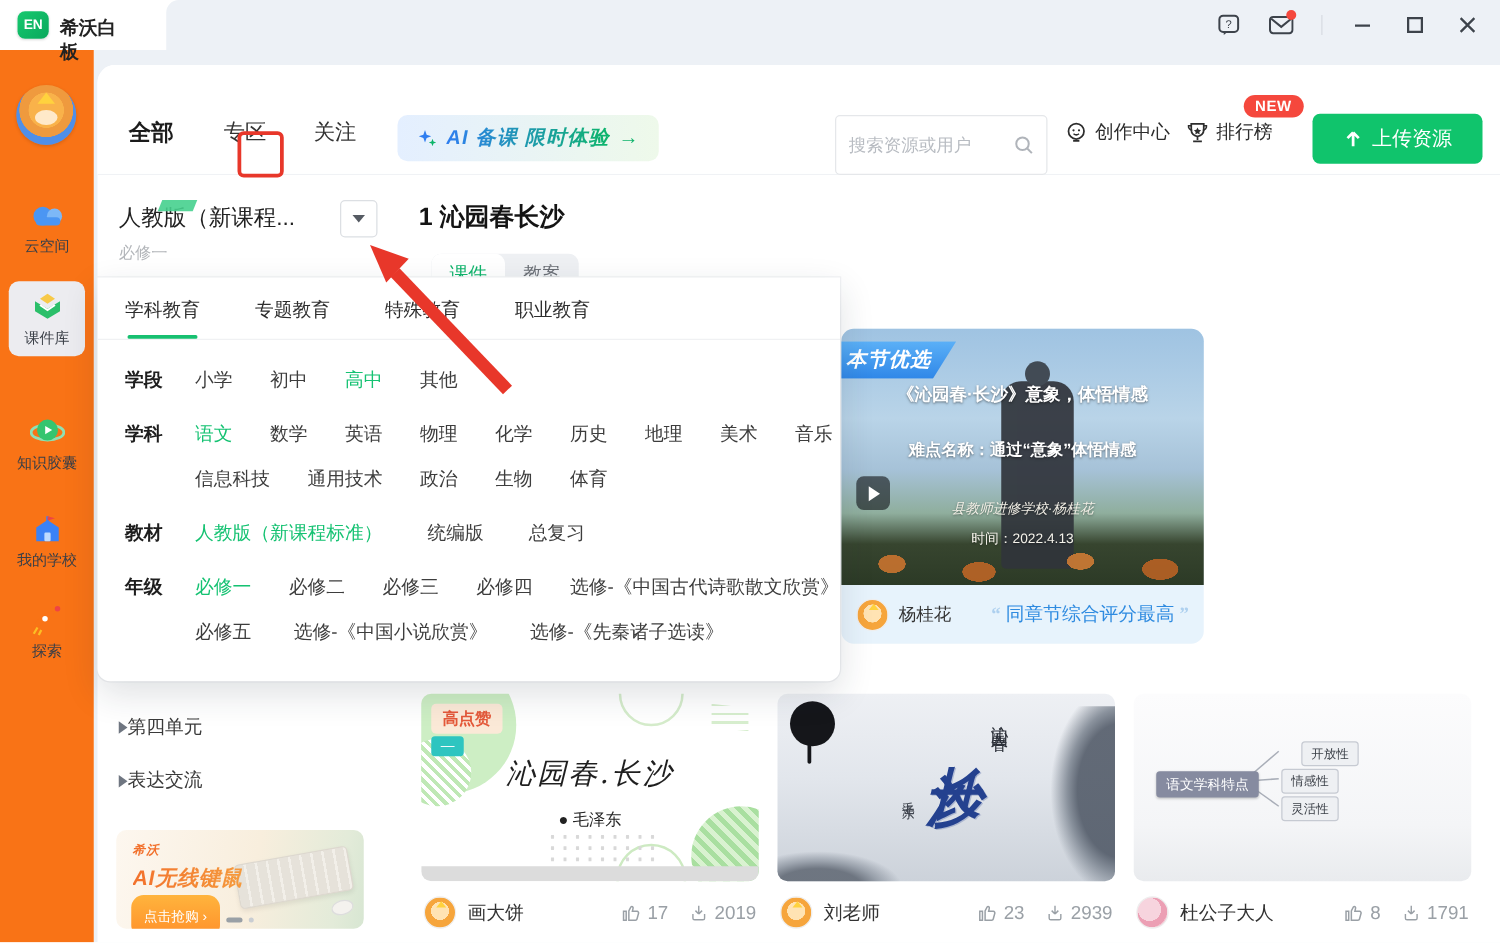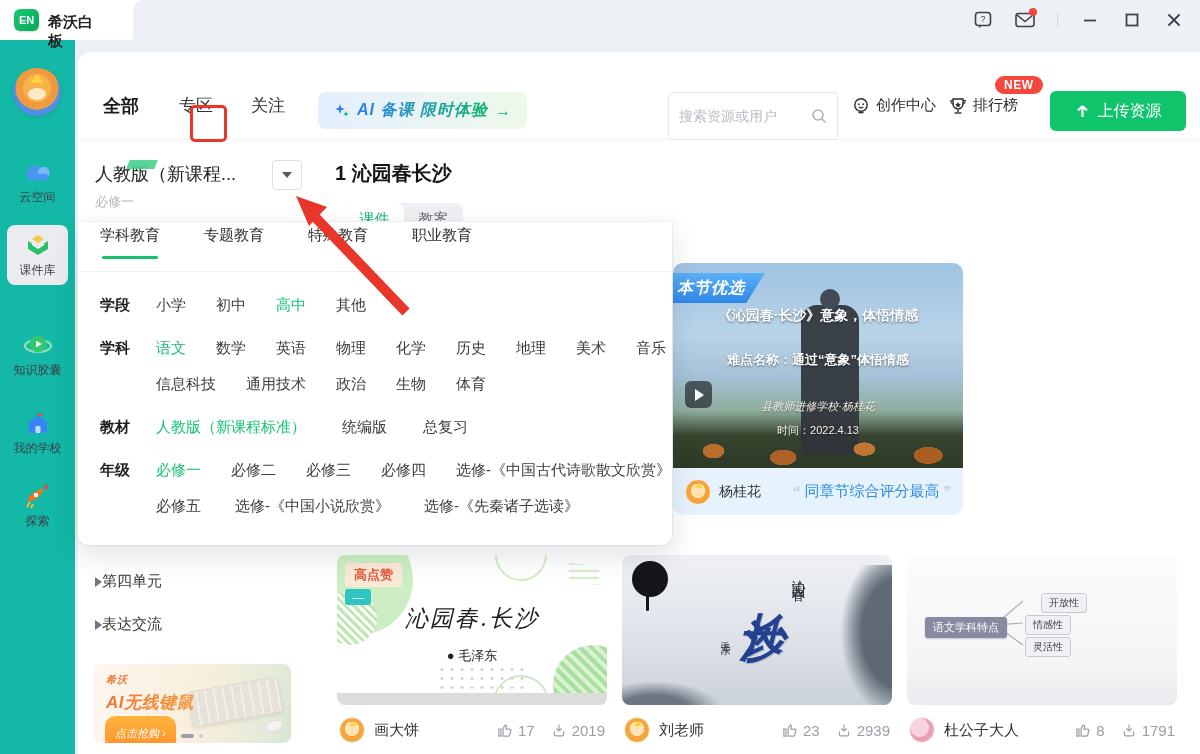--- a/index.html
+++ b/index.html
@@ -13,21 +13,21 @@
   .app-tab { position:absolute; left:0; top:0; width:106px; height:40px; display:flex; align-items:center; padding-left:14px; gap:9px; }
   .logo-badge { width:26px; height:22px; border-radius:6px; background:linear-gradient(135deg,#17c96f,#0aa85c); color:#fff; font-size:11px; font-weight:bold; display:flex; align-items:center; justify-content:center; box-shadow:0 1px 2px rgba(0,0,0,.15); }
   .app-title { font-size:15px; font-weight:bold; color:#222;margin-top:23px; }
   .win-controls { position:absolute; right:16px; top:0; height:40px; display:flex; align-items:center; gap:22px; }
   .wc { width:20px; height:20px; display:flex; align-items:center; justify-content:center; cursor:pointer; position:relative; }
   .wc svg { display:block; }
   .wc-divider { width:1px; height:16px; background:#d7dbe2; }
   .mail-dot { position:absolute; right:-2px; top:-2px; width:8px; height:8px; border-radius:50%; background:#f5483d; }
 
   
-  .sidebar { position:absolute; left:0; top:40px; width:75px; bottom:0; background:#14b8a6; z-index:15; }
+  .sidebar { position:absolute; left:0; top:40px; width:75px; bottom:0; background:#f97316; z-index:15; }
   .avatar-big { position:absolute; left:13px; top:28px; width:48px; height:48px; border-radius:50%; background:radial-gradient(circle at 50% 42%,#f9b24a 0 38%,#ef9a3e 39% 58%,#4f8fe8 59%); box-shadow:0 1px 3px rgba(0,0,0,.15); }
   .avatar-big::before { content:""; position:absolute; left:17px; top:6px; width:0; height:0; border-left:7px solid transparent; border-right:7px solid transparent; border-bottom:9px solid #ffd23e; }
   .avatar-big::after { content:""; position:absolute; left:15px; top:20px; width:18px; height:12px; border-radius:50%; background:#ffe9c9; }
   .side-item { position:absolute; left:7px; width:61px; height:60px; display:flex; flex-direction:column; align-items:center; justify-content:center; gap:4px; border-radius:8px; cursor:pointer; }
   .side-item.sel { background:#ececf0; }
   .side-label { font-size:12px; color:#3a3f47; white-space:nowrap; }
   .side-icn { width:28px; height:26px; display:flex; align-items:center; justify-content:center; }
 
   
   .content-bg { position:absolute; left:75px; top:40px; right:0; bottom:0; background:#edf1f6; }
@@ -53,21 +53,21 @@
   .caret-btn { position:absolute; left:194px; top:108px; width:30px; height:30px; background:#fff; border:1px solid #dcdfe3; border-radius:4px; display:flex; align-items:center; justify-content:center; cursor:pointer; }
   .caret-btn::after { content:""; width:0; height:0; border-left:5px solid transparent; border-right:5px solid transparent; border-top:6px solid #565b63; }
   .volume { position:absolute; left:17px; top:141px; font-size:13px; color:#b3b6ba; }
   .lesson-title { position:absolute; left:257px; top:108px; font-size:20px; font-weight:bold; color:#141414; }
   .mini-tabs { position:absolute; left:267px; top:151px; width:118px; height:40px; background:#eef0f3; border-radius:8px 8px 0 0; display:flex; z-index:2; overflow:hidden; }
   .mini-tab { flex:1; display:flex; justify-content:center; padding-top:7px; font-size:15px; color:#6b6f76; cursor:pointer; }
   .mini-tab.active { background:#fff; color:#12b56d; border-radius:8px 8px 0 0; }
 
   
   .panel { position:absolute; left:78px; top:222px; width:594px; height:323px; background:#fff; border-radius:0 0 10px 10px; box-shadow:0 10px 28px rgba(30,40,60,.14), 0 0 0 1px #f2f3f5; z-index:40; }
-  .panel-tabs { display:flex; gap:44px; padding:17px 0 12px 22px; height:50px; border-bottom:1px solid #f0f1f3;align-items:flex-end; }
+  .panel-tabs { display:flex; gap:44px; padding:17px 0 0 22px; height:50px; border-bottom:1px solid #f0f1f3; }
   .ptab { font-size:15px; color:#2d2d2d; position:relative; padding-bottom:14px; cursor:pointer; }
   .ptab.active::after { content:""; position:absolute; left:2px; bottom:0; width:56px; height:3px; background:#17c070; border-radius:2px; }
   .panel-body { padding:22px 0 0 22px; }
   .prow { display:flex; margin-bottom:21px; }
   .prow-label { width:56px; flex:none; font-size:15px; font-weight:bold; color:#1e1e1e; line-height:22px; }
   .prow-opts { display:flex; flex-direction:column; gap:14px; }
   .opt-line { display:flex; gap:30px; }
   .opt { font-size:15px; color:#3d3d3d; line-height:22px; cursor:pointer; white-space:nowrap; }
   .opt.sel { color:#15c272; }
 
@@ -95,21 +95,21 @@
   .q-mark { color:#aed0ef; font-size:15px; font-weight:bold; font-family:"Liberation Serif","DejaVu Serif",serif; }
   .q-text { color:#2f8be0; font-size:15px; }
 
   
   .tree-item { position:absolute; left:17px; display:flex; align-items:center; font-size:15px; color:#3a3a3a; cursor:pointer; }
   .tri { width:0; height:0; border-top:5px solid transparent; border-bottom:5px solid transparent; border-left:7px solid #6f7681; }
   .banner { position:absolute; left:15px; top:612px; width:198px; height:79px; border-radius:8px; overflow:hidden; cursor:pointer;
     background:linear-gradient(100deg,#fdf7ef 0%,#f8eedd 55%,#e3ebd9 88%,#d7e6d2 100%); }
   .banner-brand { position:absolute; left:13px; top:9px; font-size:10px; font-weight:bold; font-style:italic; color:#f2712c; letter-spacing:1px; }
   .banner-product { position:absolute; left:13px; top:27px; font-size:17px; font-weight:bold; font-style:italic; background:linear-gradient(90deg,#f2712c,#f59a3d); -webkit-background-clip:text; background-clip:text; color:transparent; letter-spacing:.5px; }
-  .banner-cta { position:absolute; left:12px; top:52px; height:34px; padding:0 10px; border-radius:10px; background:linear-gradient(180deg,#ffb43d,#ff8f2a); color:#fff; font-size:11px; display:flex; align-items:center;font-style:italic; }
+  .banner-cta { position:absolute; left:12px; top:52px; height:34px; padding:0 10px; border-radius:10px; background:linear-gradient(180deg,#ffb43d,#ff8f2a); color:#fff; font-size:11px; display:flex; align-items:center; }
   .kb { position:absolute; right:10px; top:20px; width:92px; height:36px; background:#f2efe9; border:1px solid #ddd8cf; border-radius:4px; transform:rotate(-10deg); box-shadow:0 2px 4px rgba(0,0,0,.08);
        background-image:repeating-linear-gradient(90deg,#e6e2da 0 7px,#f2efe9 7px 9px); }
   .mouse { position:absolute; right:8px; top:56px; width:18px; height:12px; border-radius:50%; background:#f4f2ee; border:1px solid #ddd; transform:rotate(-15deg); }
   .dots { position:absolute; left:50%; bottom:5px; transform:translateX(-50%); display:flex; gap:5px; align-items:center; }
   .dot-long { width:13px; height:4px; border-radius:2px; background:#9aa0a6; }
   .dot-sm { width:4px; height:4px; border-radius:50%; background:#c9cdd2; }
 
   
   .card { position:absolute; top:503px; width:270px; }
   .card-thumb { position:relative; width:270px; height:150px; border-radius:8px; overflow:hidden; cursor:pointer; }

